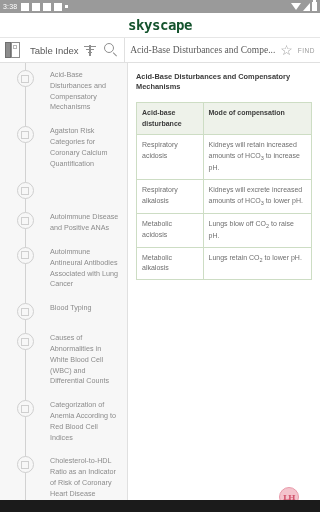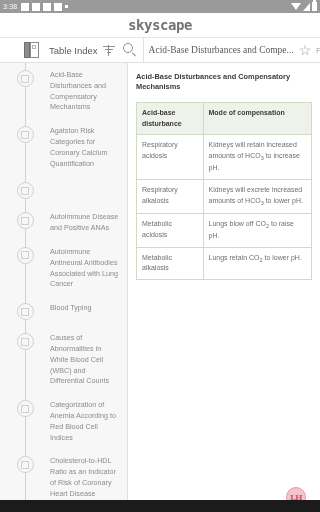--- a/index.html
+++ b/index.html
@@ -31,27 +31,27 @@
   .ic-batt:after { content:""; position:absolute; top:-2px; left:1px;
                    width:3px; height:2px; background:#fff; }
 
   
   .brandbar {
     height: 25px; background: #ffffff;
     display: flex; align-items: center; justify-content: center;
     border-bottom: 1px solid #e6e6e6;
   }
   .brand {
-    color: #737373; font-family: "DejaVu Sans Mono", monospace;
+    color: #14532d; font-family: "DejaVu Sans Mono", monospace;
     font-size: 14px; font-weight: 700; letter-spacing: -0.4px;
   }
 
   
   .toolbar { height: 25px; display: flex; align-items: stretch;
-             border-bottom: 1px solid #e0e0e0; background: #fff; padding-left: 19px; }
+             border-bottom: 1px solid #e0e0e0; background: #fff; }
   .tb-left { width: 128px; display: flex; align-items: center;
              border-right: 1px solid #e0e0e0; padding-left: 5px; gap: 4px; }
   .tb-right { flex: 1; display: flex; align-items: center; padding: 0 5px; gap: 5px; }
 
   .book-icon { width: 15px; height: 16px; position: relative; flex: 0 0 auto; }
   .book-icon .spine { position: absolute; left: 0; top: 0; width: 6px; height: 16px;
                       background: #8d8d8d; border: 1px solid #6f6f6f; }
   .book-icon .page  { position: absolute; left: 6px; top: 0; width: 9px; height: 16px;
                       background: #ffffff; border: 1px solid #8d8d8d; }
   .book-icon .pg2   { position: absolute; left: 8px; top: 3px; width: 4px; height: 4px;
@@ -111,21 +111,21 @@
   .table-caption { font-size: 7.4px; font-weight: 700; color: #3b3b3b; line-height: 1.4;
                    margin-bottom: 9px; }
   table.data { border-collapse: collapse; width: 100%; table-layout: fixed; }
   table.data th, table.data td { border: 1px solid #cdddc4; padding: 5px 5px;
                                  vertical-align: top; font-size: 7px; line-height: 1.55; }
   table.data th { background: #eef2ea; font-weight: 700; color: #3b3b3b; text-align: left; }
   table.data td { color: #6f6f6f; font-weight: 400; }
   table.data col.c1 { width: 38%; }
   sub { font-size: 5.5px; }
 
-  .watermark { position: absolute; right: 14px; bottom: 5px; width: 20px; height: 20px;
+  .watermark { position: absolute; right: 21px; bottom: 5px; width: 20px; height: 20px;
                border-radius: 50%; background: #f4c3cc; border: 1.5px solid #e99aaa;
                display: flex; align-items: center; justify-content: center;
                color: #d2556e; font-size: 8px; font-weight: 700;
                font-family: "DejaVu Serif", serif; letter-spacing: -0.5px; }
 
   .navbar { position: absolute; left: 0; right: 0; bottom: 0; height: 12px;
             background: #1b1b1b; }
 </style>
 </head>
 <body>

